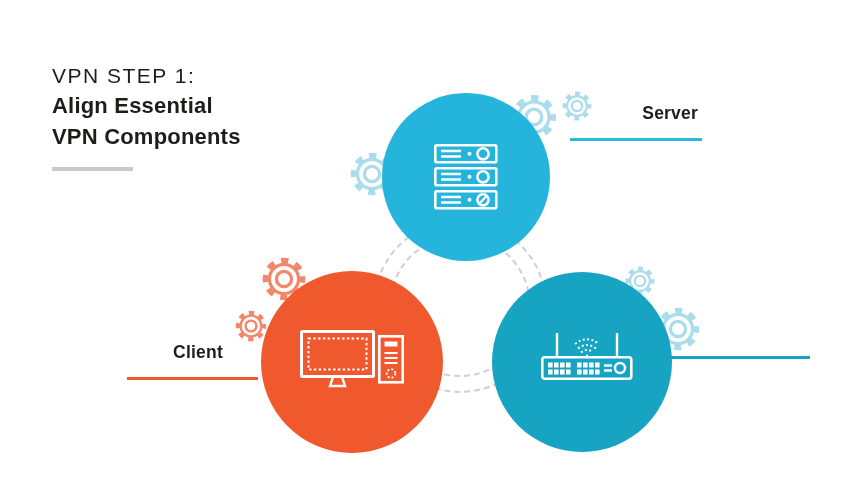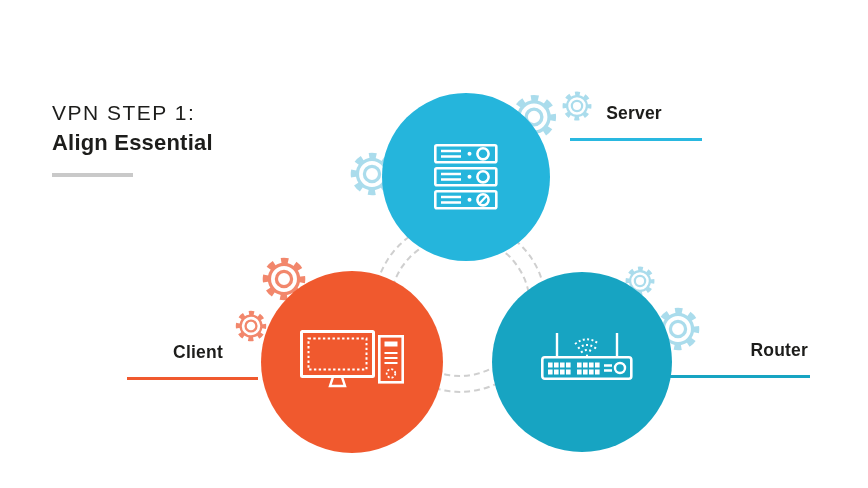--- a/index.html
+++ b/index.html
@@ -2,41 +2,41 @@
 <html><head>
 <meta charset="utf-8">
 <style>
   html,body{margin:0;padding:0;background:#ffffff;}
   .stage{
     position:relative;width:868px;height:488px;background:#ffffff;overflow:hidden;
     font-family:"Liberation Sans", sans-serif;
   }
   
   .title-block{position:absolute;left:52px;top:62px;color:#1d1d1b;}
-  .title-step{font-size:21px;line-height:28px;font-weight:400;letter-spacing:1.5px;margin-top:37px;}
+  .title-step{font-size:21px;line-height:28px;font-weight:400;letter-spacing:1.5px;}
   .title-bold{font-size:22px;line-height:31px;font-weight:800;letter-spacing:0.2px;}
   .title-rule{width:81px;height:4px;margin-top:15px;}
   
   .dashed-circle{position:absolute;border:2px dashed #cfcfcf;border-radius:50%;box-sizing:border-box;}
   .dashed-outer{left:373px;top:219px;width:174px;height:174px;}
   .dashed-inner{left:389px;top:235px;width:142px;height:142px;}
   
   .gear{position:absolute;display:block;}
   
   .node{position:absolute;border-radius:50%;display:flex;align-items:center;justify-content:center;}
   .node-server{left:382px;top:93px;width:168px;height:168px;}
   .node-client{left:261px;top:271px;width:182px;height:182px;}
   .node-router{left:492px;top:272px;width:180px;height:180px;}
   .node-client svg{margin-bottom:6px;}
   .node-router svg{margin-left:10px;margin-bottom:12px;}
   
   .node-label{position:absolute;font-weight:700;font-size:17.5px;color:#1d1d1b;letter-spacing:0.2px;}
   .node-label .txt{display:block;line-height:19px;}
   .node-label .line{height:3px;margin-top:15px;}
-  .label-server{left:570px;top:104px;width:132px;text-align:center;}
+  .label-server{left:570px;top:104px;width:132px;text-align:right;}
   .label-server .txt{padding-right:4px;}
   .label-client{left:127px;top:343px;width:131px;text-align:center;}
   .label-client .txt{padding-left:11px;}
   .label-router{left:670px;top:341px;width:140px;text-align:right;}
   .label-router .txt{padding-right:2px;}
 </style>
 </head>
 <body>
 
 <svg width="0" height="0" style="position:absolute" aria-hidden="true">
@@ -142,29 +142,29 @@
         </g>
         <path d="M63 34.5 H71 M63 39.5 H71" stroke-width="2.4"></path>
         <circle cx="79" cy="37" r="5" stroke-width="2.4"></circle>
       </g>
     </svg>
   </div>
 
   <div class="title-block" style="color: rgb(29, 29, 27);">
     <div class="title-step">VPN STEP 1:</div>
     <div class="title-bold">Align Essential</div>
+    <div class="title-bold">VPN Components</div>
     <div class="title-rule" style="background-color: rgb(201, 201, 201);"></div>
   </div>
 
   <div class="node-label label-server">
     <span class="txt">Server</span>
     <div class="line" style="background-color: rgb(41, 184, 224);"></div>
   </div>
   <div class="node-label label-client">
     <span class="txt">Client</span>
     <div class="line" style="background-color: rgb(240, 89, 46);"></div>
   </div>
   <div class="node-label label-router">
-    <span class="txt">Router</span>
     <div class="line" style="background-color: rgb(23, 164, 194);"></div>
   </div>
 
 </div>
 
 </body></html>

